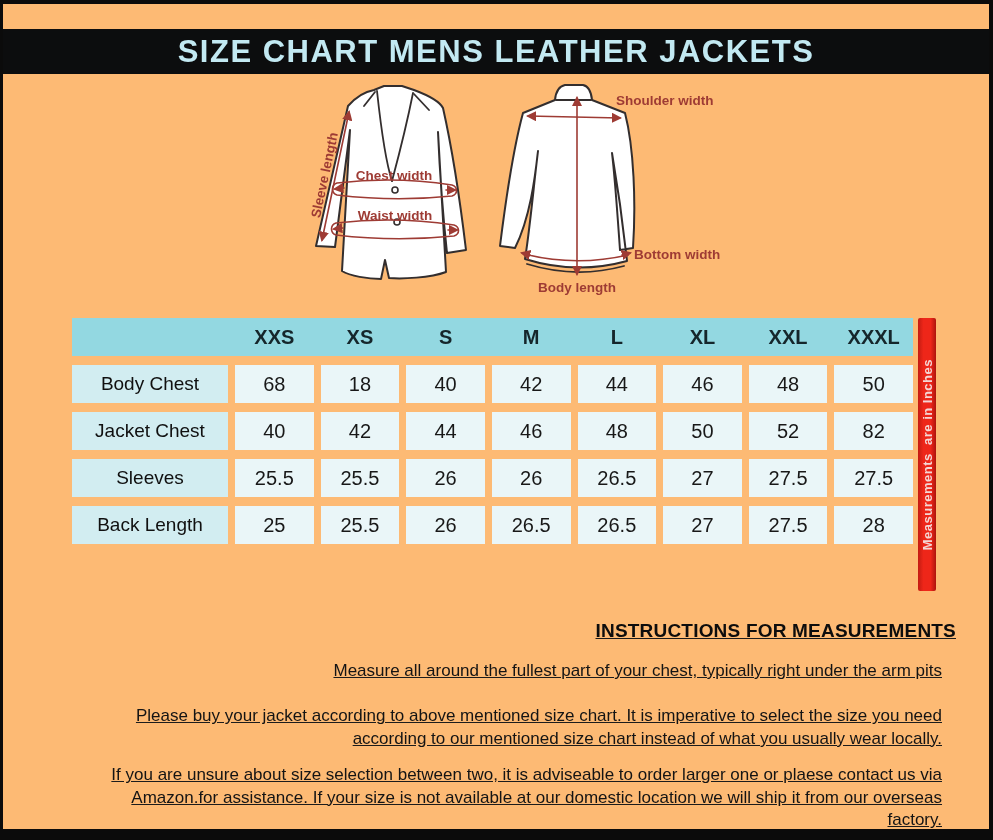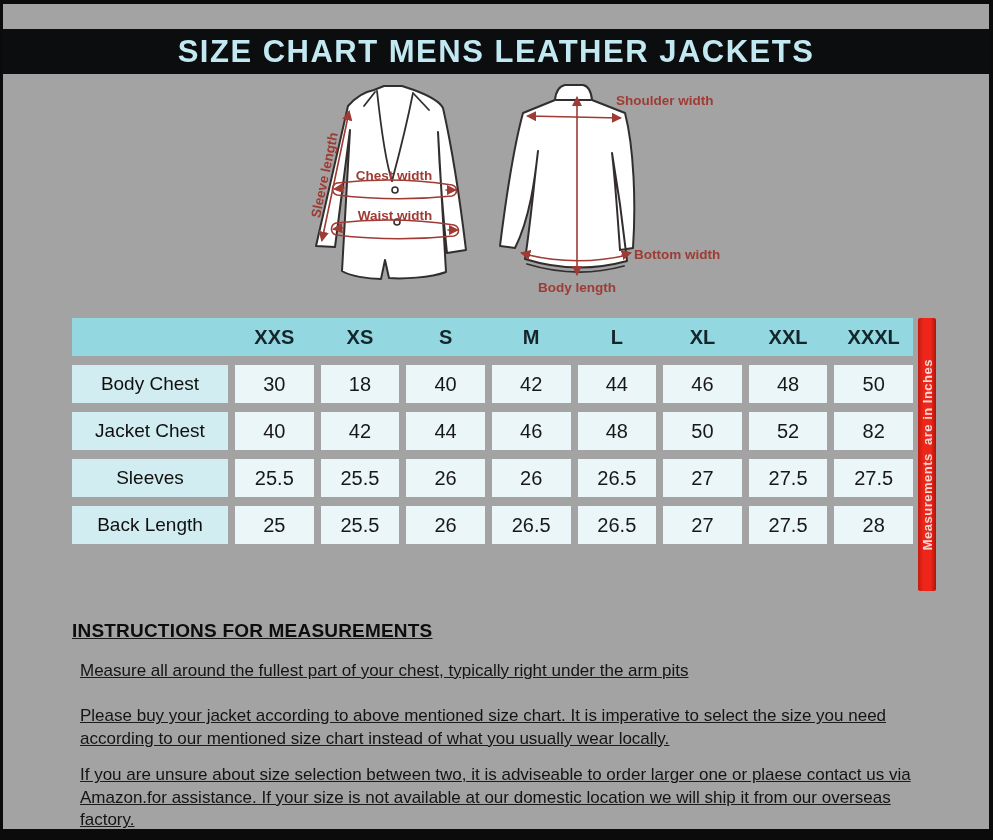--- a/index.html
+++ b/index.html
@@ -1,22 +1,23 @@
 <!DOCTYPE html>
 <html><head>
 <meta charset="utf-8">
 <style>
   html,body{margin:0;padding:0;background:#ffffff;}
   .page{
     position:relative;
     width:993px;height:840px;
-    background:#a3a3a3;
+    background:#fdba74;
     overflow:hidden;
     font-family:"Liberation Sans", sans-serif;
     color:#1c1c1c;
+    text-align:right;
   }
   
   .border-top{position:absolute;top:0;left:0;right:0;height:4px;background:#0b0b0b;}
   .border-left{position:absolute;top:0;left:0;bottom:0;width:3px;background:#0b0b0b;}
   .border-right{position:absolute;top:0;right:0;bottom:0;width:4px;background:#0b0b0b;}
   .bottom-bar{position:absolute;bottom:0;left:0;right:0;height:11px;background:#0b0b0b;}
 
   
   .title-bar{
     position:absolute;top:29px;left:3px;right:4px;height:45px;
@@ -78,21 +79,21 @@
     letter-spacing:0.5px;
     white-space:pre;
   }
 
   
   .instructions{position:absolute;top:620px;left:72px;width:884px;text-decoration:underline;}
   .instructions h2{
     margin:0;font-size:19px;font-weight:bold;color:#0d0d0d;letter-spacing:0.2px;
   }
   .instructions p{
-    margin:8px;font-size:17px;line-height:1.32;color:#141414;
+    margin:14px;font-size:17px;line-height:1.32;color:#141414;
   }
   .instructions .p1{margin-top:18px;}
   .instructions .p2{margin-top:23px;}
   .instructions .p3{margin-top:14px;}
 </style>
 </head>
 <body>
 
 <div class="page">
 
@@ -182,21 +183,21 @@
         <div class="cell">S</div>
         <div class="cell">M</div>
         <div class="cell">L</div>
         <div class="cell">XL</div>
         <div class="cell">XXL</div>
         <div class="cell">XXXL</div>
       </div>
 
       <div class="grid-row data-row">
         <div class="cell label-cell">Body Chest</div>
-        <div class="cell value-cell">30</div>
+        <div class="cell value-cell">68</div>
         <div class="cell value-cell">18</div>
         <div class="cell value-cell">40</div>
         <div class="cell value-cell">42</div>
         <div class="cell value-cell">44</div>
         <div class="cell value-cell">46</div>
         <div class="cell value-cell">48</div>
         <div class="cell value-cell">50</div>
       </div>
 
       <div class="grid-row data-row">

